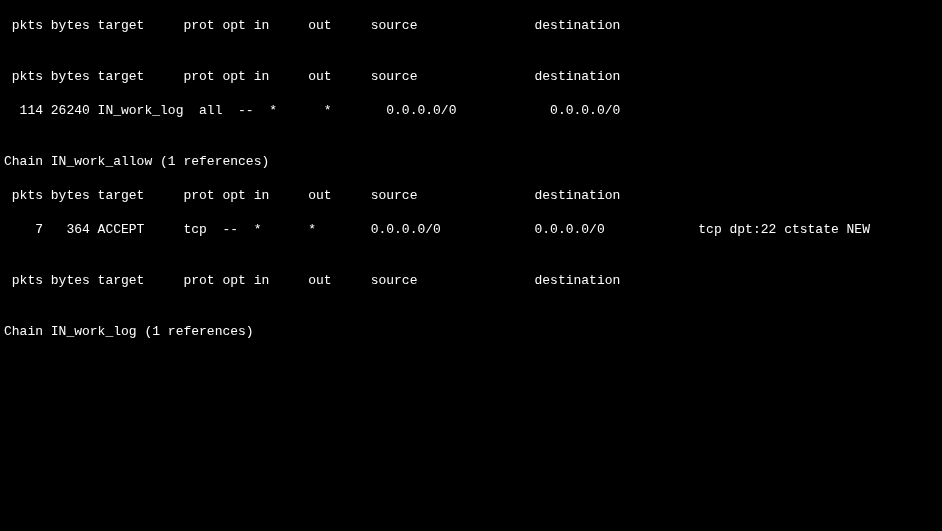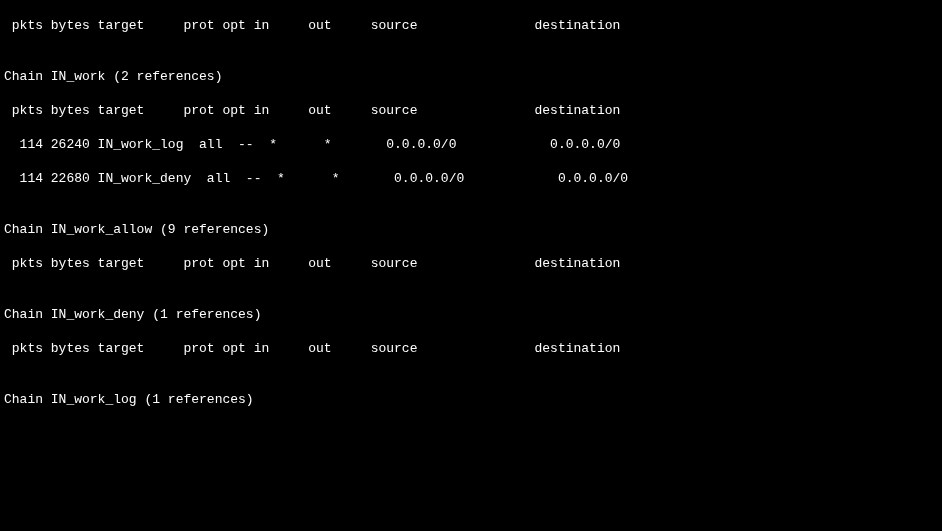--- a/index.html
+++ b/index.html
@@ -19,29 +19,27 @@
     padding: 0 4px;
   }
   .line { white-space: pre; }
 </style>
 </head>
 <body>
 
 <div class="terminal">
 <div class="line"> pkts bytes target     prot opt in     out     source               destination</div>
 <div class="line"></div>
-<div class="line">Chain IN_work (2 references)</div>
 <div class="line"> pkts bytes target     prot opt in     out     source               destination</div>
 <div class="line">  114 26240 IN_work_log  all  --  *      *       0.0.0.0/0            0.0.0.0/0</div>
-<div class="line">  114 22680 IN_work_deny  all  --  *      *       0.0.0.0/0            0.0.0.0/0</div>
 <div class="line"></div>
-<div class="line">Chain IN_work_allow (9 references)</div>
+<div class="line">Chain IN_work_allow (1 references)</div>
 <div class="line"> pkts bytes target     prot opt in     out     source               destination</div>
+<div class="line">    7   364 ACCEPT     tcp  --  *      *       0.0.0.0/0            0.0.0.0/0            tcp dpt:22 ctstate NEW</div>
 <div class="line"></div>
-<div class="line">Chain IN_work_deny (1 references)</div>
 <div class="line"> pkts bytes target     prot opt in     out     source               destination</div>
 <div class="line"></div>
 <div class="line">Chain IN_work_log (1 references)</div>
 
 <div class="line"></div>
 
 
 
 
 

